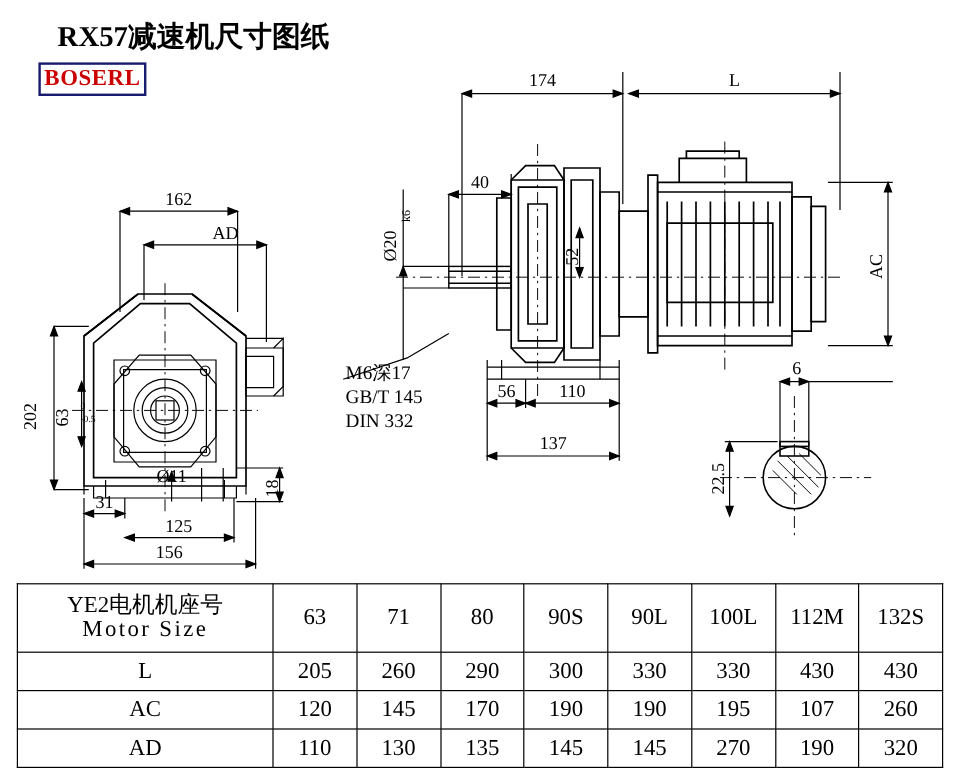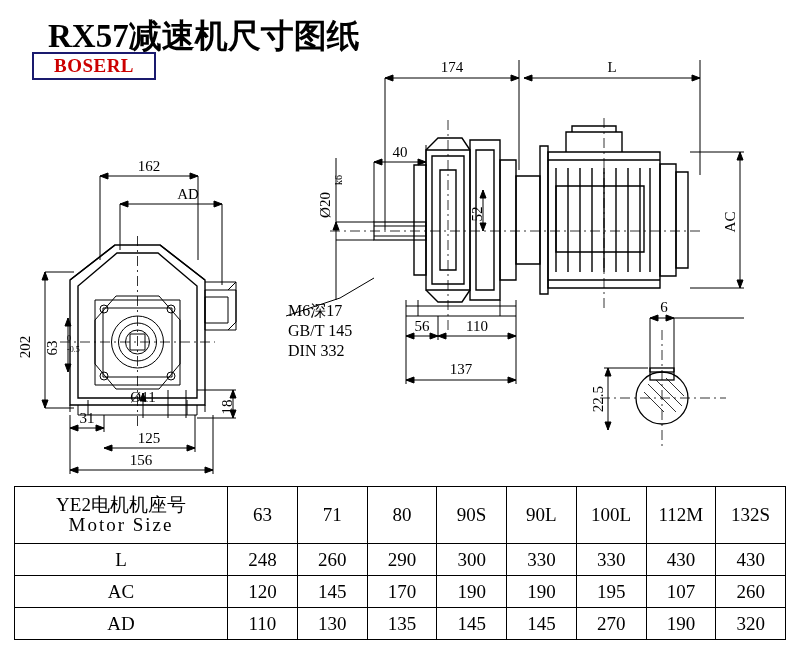--- a/index.html
+++ b/index.html
@@ -18,31 +18,31 @@
   #root {
     position: absolute;
     left: 0; top: 0;
     width: 800px;
     height: 646px;
   }
   .title {
     position: absolute;
     left: 48px;
     top: 14px;
-    font-size: 33px;
+    font-size: 24px;
     font-weight: bold;
     font-family: "Liberation Serif", serif;
     letter-spacing: 0px;
     white-space: nowrap;
   }
   .logo-box {
     position: absolute;
     left: 32px;
     top: 52px;
-    width: 124px;
+    width: 90px;
     height: 28px;
     border: 2px solid #1a1a6e;
     display: flex;
     align-items: center;
     justify-content: center;
     box-sizing: border-box;
   }
   .logo-text {
     color: #cc0000;
     font-size: 19px;
@@ -413,21 +413,21 @@
         <td class="hdr-cell">71</td>
         <td class="hdr-cell">80</td>
         <td class="hdr-cell">90S</td>
         <td class="hdr-cell">90L</td>
         <td class="hdr-cell">100L</td>
         <td class="hdr-cell">112M</td>
         <td class="hdr-cell">132S</td>
       </tr>
       <tr>
         <td class="rowhead">L</td>
-        <td>248</td>
+        <td>205</td>
         <td>260</td>
         <td>290</td>
         <td>300</td>
         <td>330</td>
         <td>330</td>
         <td>430</td>
         <td>430</td>
       </tr>
       <tr>
         <td class="rowhead">AC</td>

